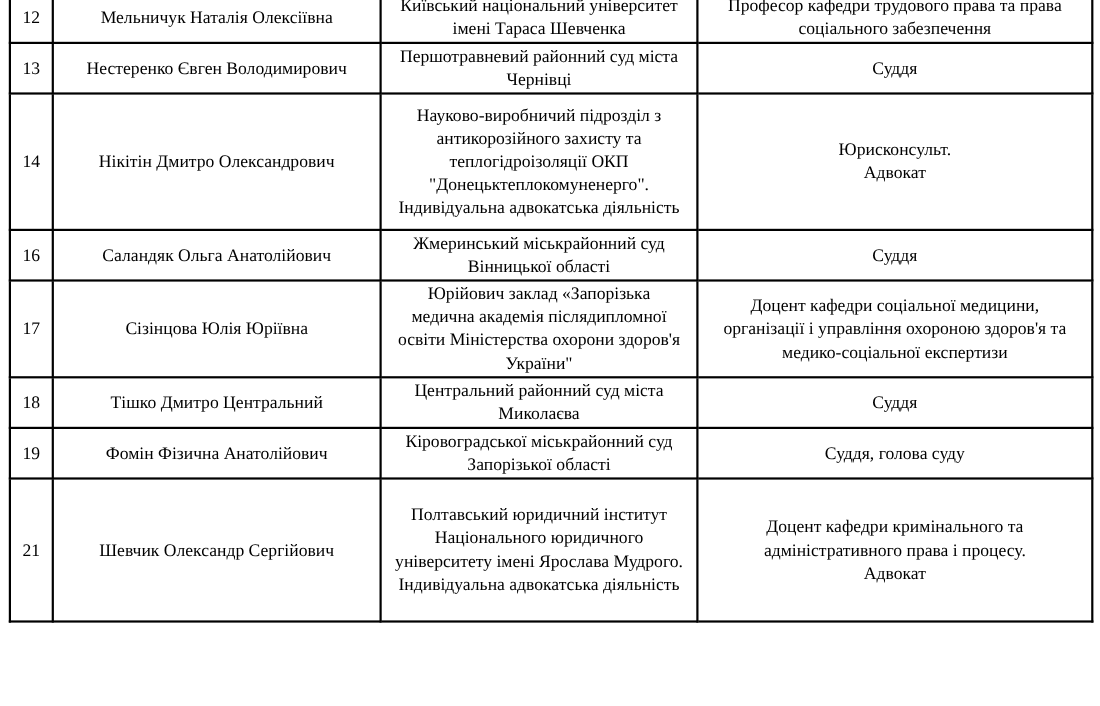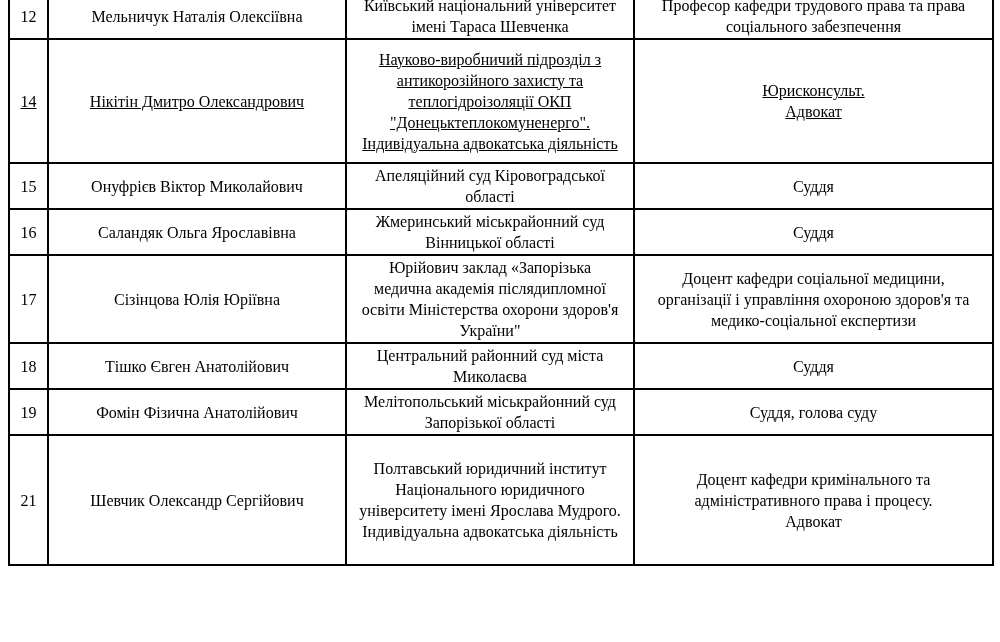--- a/index.html
+++ b/index.html
@@ -33,21 +33,21 @@
     padding: 1px 4px;
     overflow: hidden;
   }
   col.c-num   { width: 39px; }
   col.c-name  { width: 298px; }
   col.c-work  { width: 288px; }
   col.c-pos   { width: 359px; }
   tr.h44  td { height: 44px; }
   tr.h43  td { height: 43px; }
   tr.h85  td { height: 85px; }
-  tr.h124 td { height: 124px; text-decoration: underline; }
+  tr.h124 td { height: 124px; }
   tr.h130 td { height: 130px; }
 </style>
 </head>
 <body>
 
 <div class="page">
   <table class="doc-table">
     <colgroup>
       <col class="c-num">
         <col class="c-name">
@@ -56,67 +56,67 @@
     </colgroup>
     <tbody>
       <tr class="h44">
         <td>12</td>
         <td>Мельничук Наталія Олексіївна</td>
         <td>Київський національний університет
 імені Тараса Шевченка</td>
         <td>Професор кафедри трудового права та права
 соціального забезпечення</td>
       </tr>
+      <tr class="h44">
+        <td>13</td>
+        <td>Нестеренко Євген Володимирович</td>
+        <td>Першотравневий районний суд міста
+Чернівці</td>
+        <td>Суддя</td>
+      </tr>
       <tr class="h124">
         <td>14</td>
         <td>Нікітін Дмитро Олександрович</td>
         <td>Науково-виробничий підрозділ з
 антикорозійного захисту та
 теплогідроізоляції ОКП
 "Донецьктеплокомуненерго".
 Індивідуальна адвокатська діяльність</td>
         <td>Юрисконсульт.
 Адвокат</td>
       </tr>
       <tr class="h43">
-        <td>15</td>
-        <td>Онуфрієв Віктор Миколайович</td>
-        <td>Апеляційний суд Кіровоградської
-області</td>
-        <td>Суддя</td>
-      </tr>
-      <tr class="h43">
         <td>16</td>
-        <td>Саландяк Ольга Ярославівна</td>
+        <td>Саландяк Ольга Анатолійович</td>
         <td>Жмеринський міськрайонний суд
 Вінницької області</td>
         <td>Суддя</td>
       </tr>
       <tr class="h85">
         <td>17</td>
         <td>Сізінцова Юлія Юріївна</td>
         <td>Юрійович заклад «Запорізька
 медична академія післядипломної
 освіти Міністерства охорони здоров'я
 України"</td>
         <td>Доцент кафедри соціальної медицини,
 організації і управління охороною здоров'я та
 медико-соціальної експертизи</td>
       </tr>
       <tr class="h43">
         <td>18</td>
-        <td>Тішко Євген Анатолійович</td>
+        <td>Тішко Дмитро Центральний</td>
         <td>Центральний районний суд міста
 Миколаєва</td>
         <td>Суддя</td>
       </tr>
       <tr class="h43">
         <td>19</td>
         <td>Фомін Фізична Анатолійович</td>
-        <td>Мелітопольський міськрайонний суд
+        <td>Кіровоградської міськрайонний суд
 Запорізької області</td>
         <td>Суддя, голова суду</td>
       </tr>
       <tr class="h130">
         <td>21</td>
         <td>Шевчик Олександр Сергійович</td>
         <td>Полтавський юридичний інститут
 Національного юридичного
 університету імені Ярослава Мудрого.
 Індивідуальна адвокатська діяльність</td>

